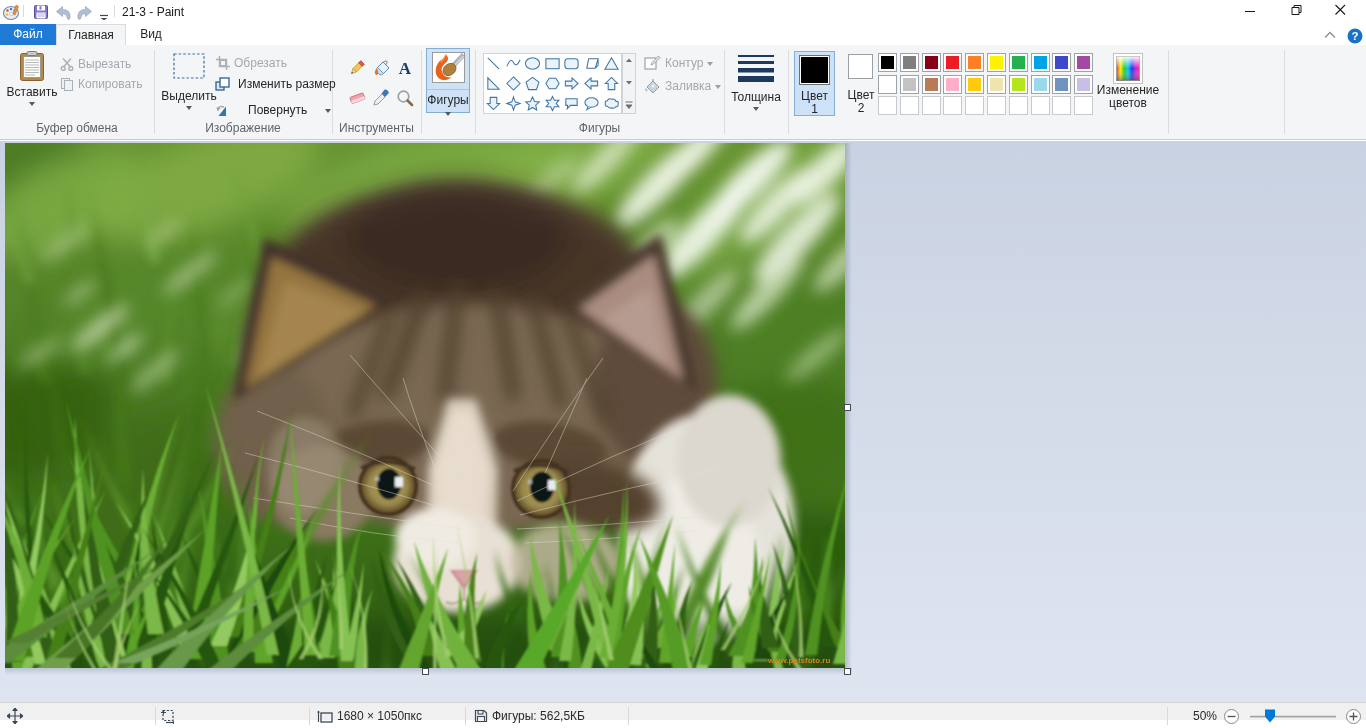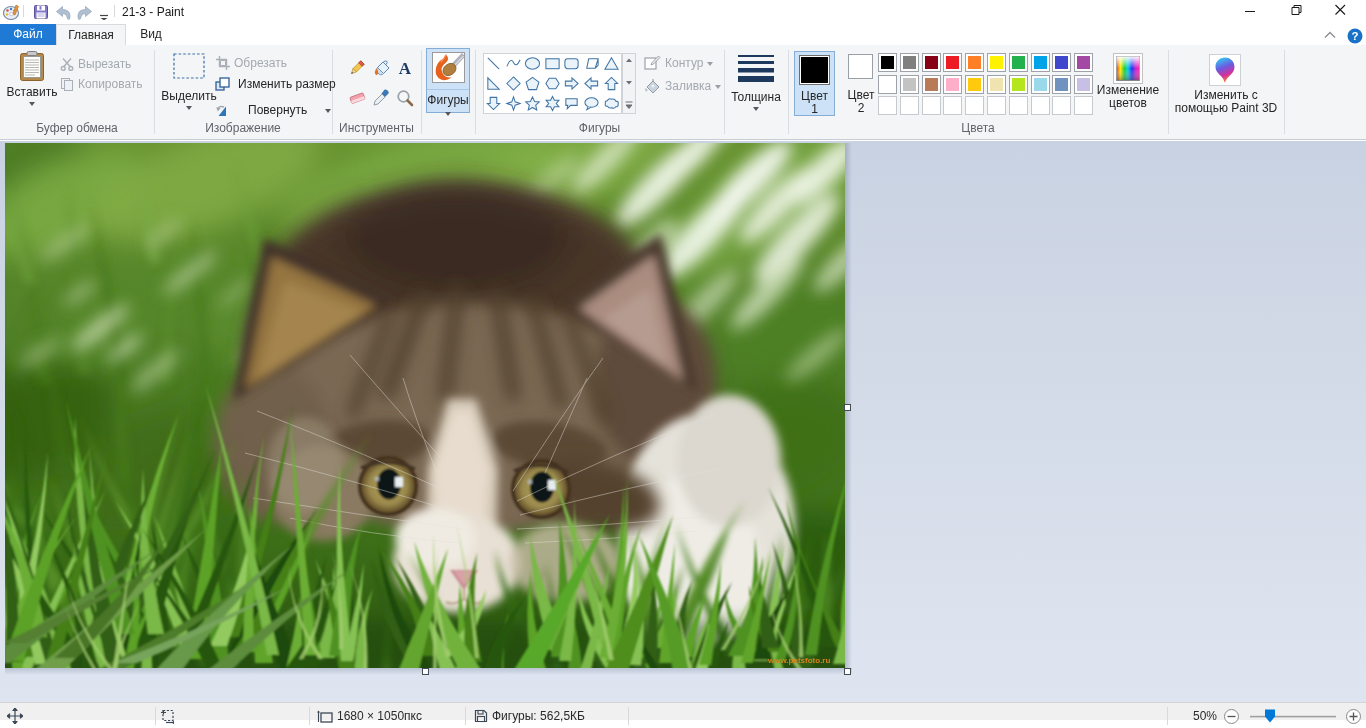--- a/index.html
+++ b/index.html
@@ -421,36 +421,21 @@
 <stop offset="0" stop-color="#ffffff" stop-opacity="0.95"></stop>
               <stop offset="0.5" stop-color="#ffffff" stop-opacity="0"></stop>
 <stop offset="1" stop-color="#555" stop-opacity="0.55"></stop>
             </linearGradient>
           </defs>
 <rect x="3.5" y="3.5" width="23" height="24" fill="url(#rbh)" stroke="#9a9a9a"></rect>
 <rect x="3.5" y="3.5" width="23" height="24" fill="url(#rbv)"></rect>
         </svg>
         <div class="blabel" style="margin-top:0">Изменение<br>цветов</div>
       </div>
-<div class="glabel">Цвета</div>
     </div>
-<div class="group" style="left:1168px;width:116px">
-<div class="abs" style="left:41px;top:9px;width:32px;height:32px;background:#fff;border:1px solid #cdd0d4"><svg width="30" height="30" viewBox="0 0 30 30">
-<defs>
-            <linearGradient id="p3g" x1="0.35" y1="0" x2="0.65" y2="1">
-<stop offset="0" stop-color="#35c4f2"></stop>
-              <stop offset="0.38" stop-color="#6b5ae0"></stop>
-<stop offset="0.7" stop-color="#d6309a"></stop>
-              <stop offset="1" stop-color="#f59a2b"></stop>
-            </linearGradient>
-          </defs>
-<path d="M15 2.5 C21 2.5 24.5 7 24.5 12 C24.5 18 19 20.5 16.5 24.5 Q15.8 25.8 14.5 27.5 Q14 24 11.5 21.5 C8.5 18.5 5.5 16.5 5.5 11.5 C5.5 6.5 9.5 2.5 15 2.5 Z" fill="url(#p3g)"></path>
-</svg></div>
-<div class="blabel abs" style="left:0;top:44px;width:100%">Изменить с<br>помощью Paint 3D</div>
-</div>
 </div>
 <div id="canvasarea">
 <div class="abs" style="left:845px;top:2px;width:7px;height:531px;background:linear-gradient(90deg,rgba(120,134,160,0.45),rgba(120,134,160,0))"></div>
 <div class="abs" style="left:5px;top:527px;width:847px;height:7px;background:linear-gradient(180deg,rgba(120,134,160,0.35),rgba(120,134,160,0))"></div>
 <div class="abs" style="left:5px;top:2px;width:840px;height:525px">
       <svg width="840" height="525" viewBox="0 0 840 525" style="display:block">
         <defs>
           <filter id="b14" x="-40%" y="-40%" width="180%" height="180%">
             <feGaussianBlur stdDeviation="14"></feGaussianBlur>
           </filter>

